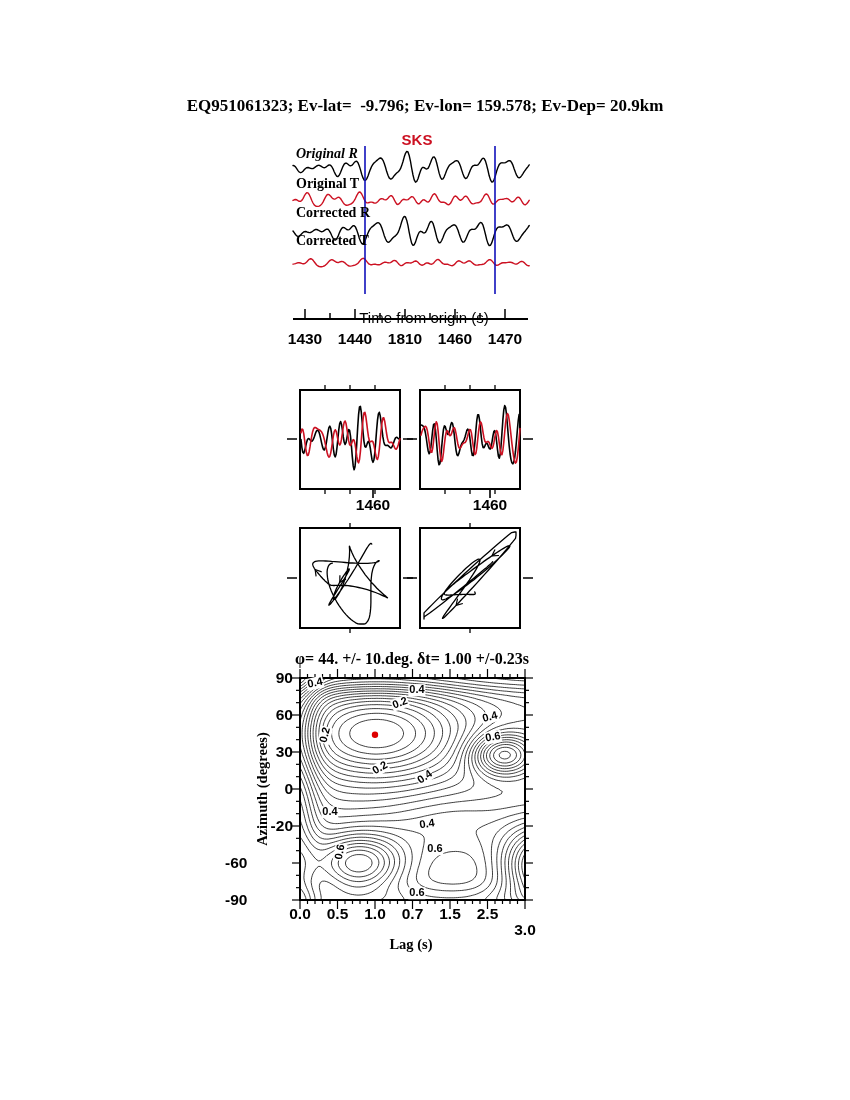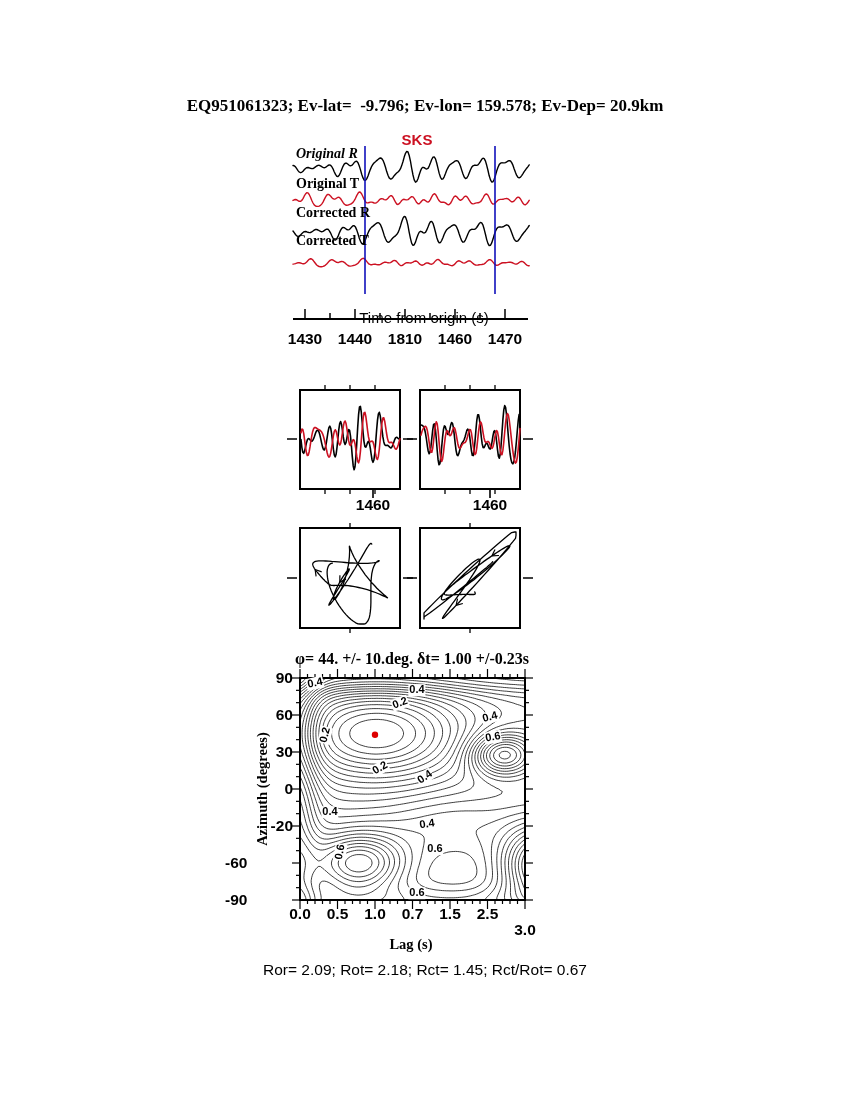--- a/index.html
+++ b/index.html
@@ -273,14 +273,13 @@
         <span class="abs clab" style="position:absolute;white-space:nowrap;left:380px;top:768px;transform:translate(-50%,-50%) rotate(-30deg);">0.2</span>
         <span class="abs clab" style="position:absolute;white-space:nowrap;left:425px;top:777px;transform:translate(-50%,-50%) rotate(-35deg);">0.4</span>
         <span class="abs clab" style="position:absolute;white-space:nowrap;left:330px;top:812px;transform:translate(-50%,-50%) rotate(0deg);">0.4</span>
         <span class="abs clab" style="position:absolute;white-space:nowrap;left:427px;top:824px;transform:translate(-50%,-50%) rotate(-8deg);">0.4</span>
         <span class="abs clab" style="position:absolute;white-space:nowrap;left:340px;top:852px;transform:translate(-50%,-50%) rotate(-80deg);">0.6</span>
         <span class="abs clab" style="position:absolute;white-space:nowrap;left:435px;top:849px;transform:translate(-50%,-50%) rotate(0deg);">0.6</span>
         <span class="abs clab" style="position:absolute;white-space:nowrap;left:417px;top:893px;transform:translate(-50%,-50%) rotate(0deg);">0.6</span>
       </div>
   </div>
 
-  <div class="footer">Ror= 2.09; Rot= 2.18; Rct= 1.45; Rct/Rot= 0.67</div>
 </div>
 
 </body></html>

